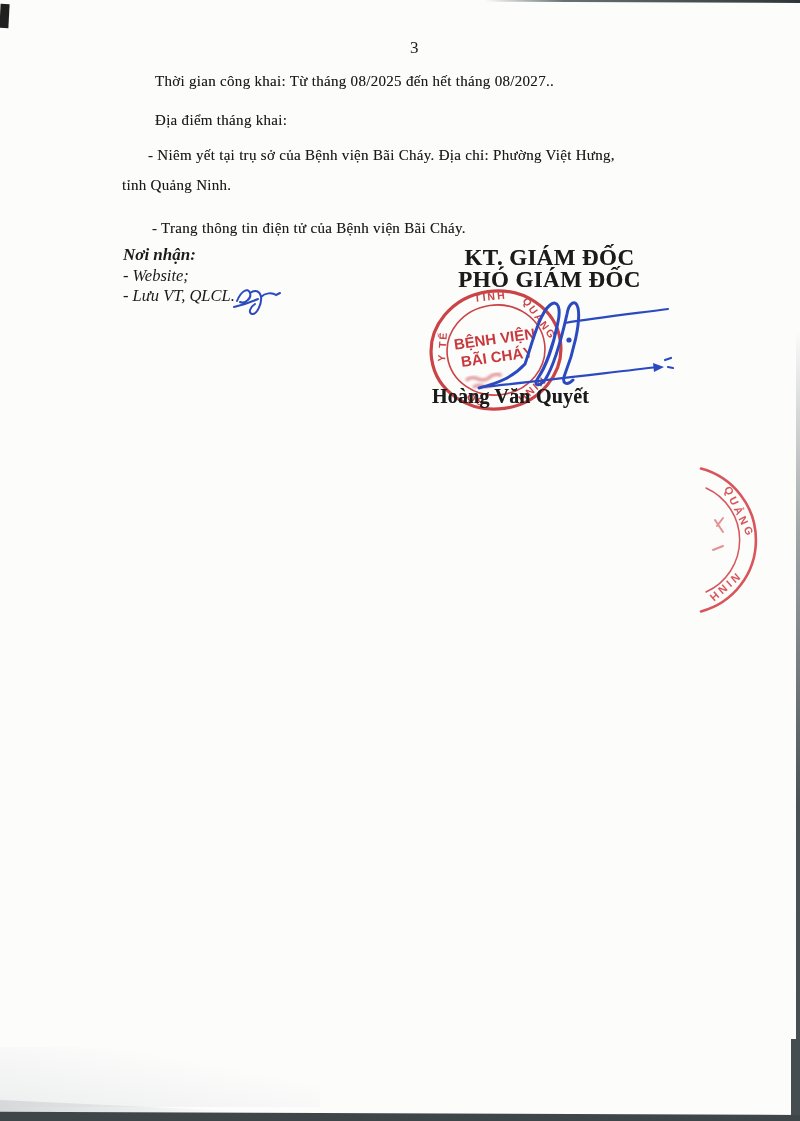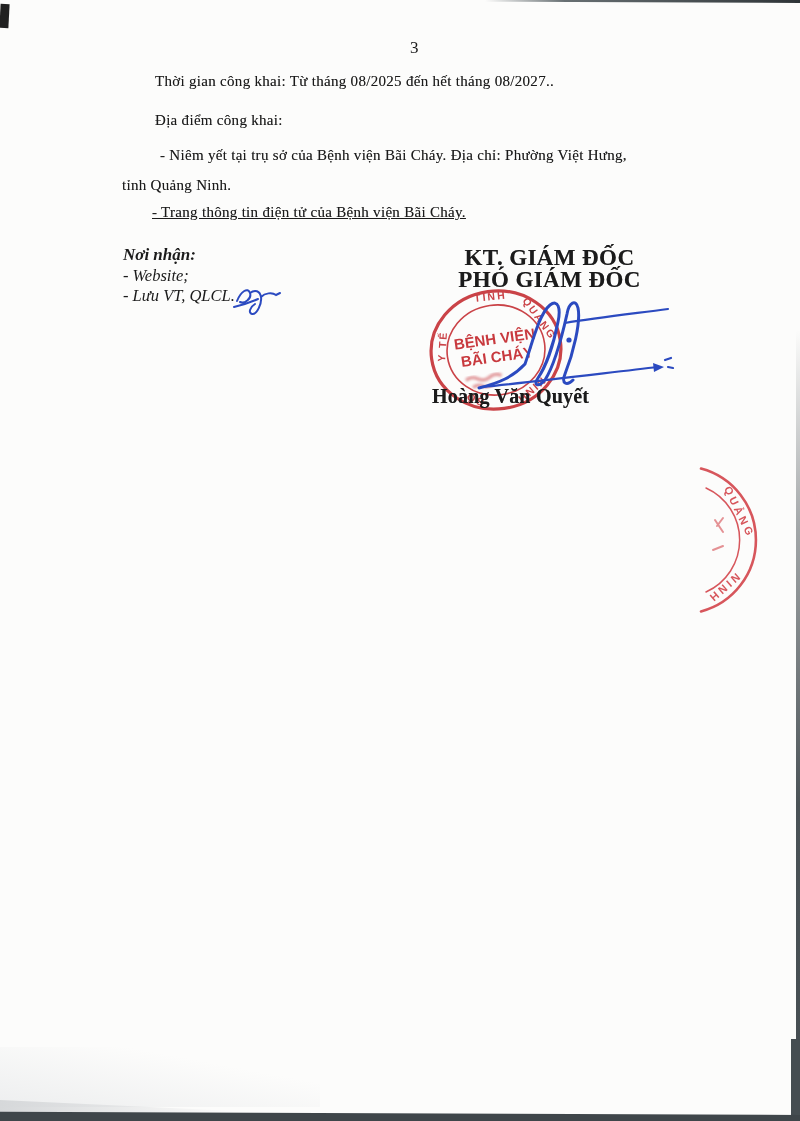--- a/index.html
+++ b/index.html
@@ -49,24 +49,24 @@
     background:linear-gradient(to top right,rgba(225,227,229,.55),rgba(225,227,229,0) 70%);}
 </style>
 </head>
 <body>
 
 <div class="page">
 
   <div class="pagenum">3</div>
 
   <div class="txt" style="left:155px;top:73px;">Thời gian công khai: Từ tháng 08/2025 đến hết tháng 08/2027..</div>
-  <div class="txt" style="left:155px;top:112px;">Địa điểm công khai:</div>
-  <div class="txt" style="left:160px;top:147px;">- Niêm yết tại trụ sở của Bệnh viện Bãi Cháy. Địa chỉ: Phường Việt Hưng,</div>
+  <div class="txt" style="left:155px;top:112px;">Địa điểm tháng khai:</div>
+  <div class="txt" style="left:148px;top:147px;">- Niêm yết tại trụ sở của Bệnh viện Bãi Cháy. Địa chỉ: Phường Việt Hưng,</div>
   <div class="txt" style="left:98px;top:177px;margin-left:24px;">tỉnh Quảng Ninh.</div>
-  <div class="txt" style="left:152px;top:204px;text-decoration:underline;">- Trang thông tin điện tử của Bệnh viện Bãi Cháy.</div>
+  <div class="txt" style="left:152px;top:220px;">- Trang thông tin điện tử của Bệnh viện Bãi Cháy.</div>
 
   <div class="recip">
     <div class="head">Nơi nhận:</div>
     <div>- Website;</div>
     <div>- Lưu VT, QLCL.</div>
   </div>
 
   <svg class="paraph-svg" width="52" height="32" viewBox="0 0 52 32">
     <g fill="none" stroke="#2b4ac0" stroke-width="2" stroke-linecap="round">
       <path d="M6 16 C10 6, 17 2, 19 8 C21 14, 13 19, 9 17 M3 22 C12 20, 20 17, 27 14 M19 8 C24 4, 29 6, 30 12 C31 18, 26 30, 21 29 C17 28, 19 22, 24 19 M30 12 C34 8, 41 7, 45 10 l 4 -2"></path>

